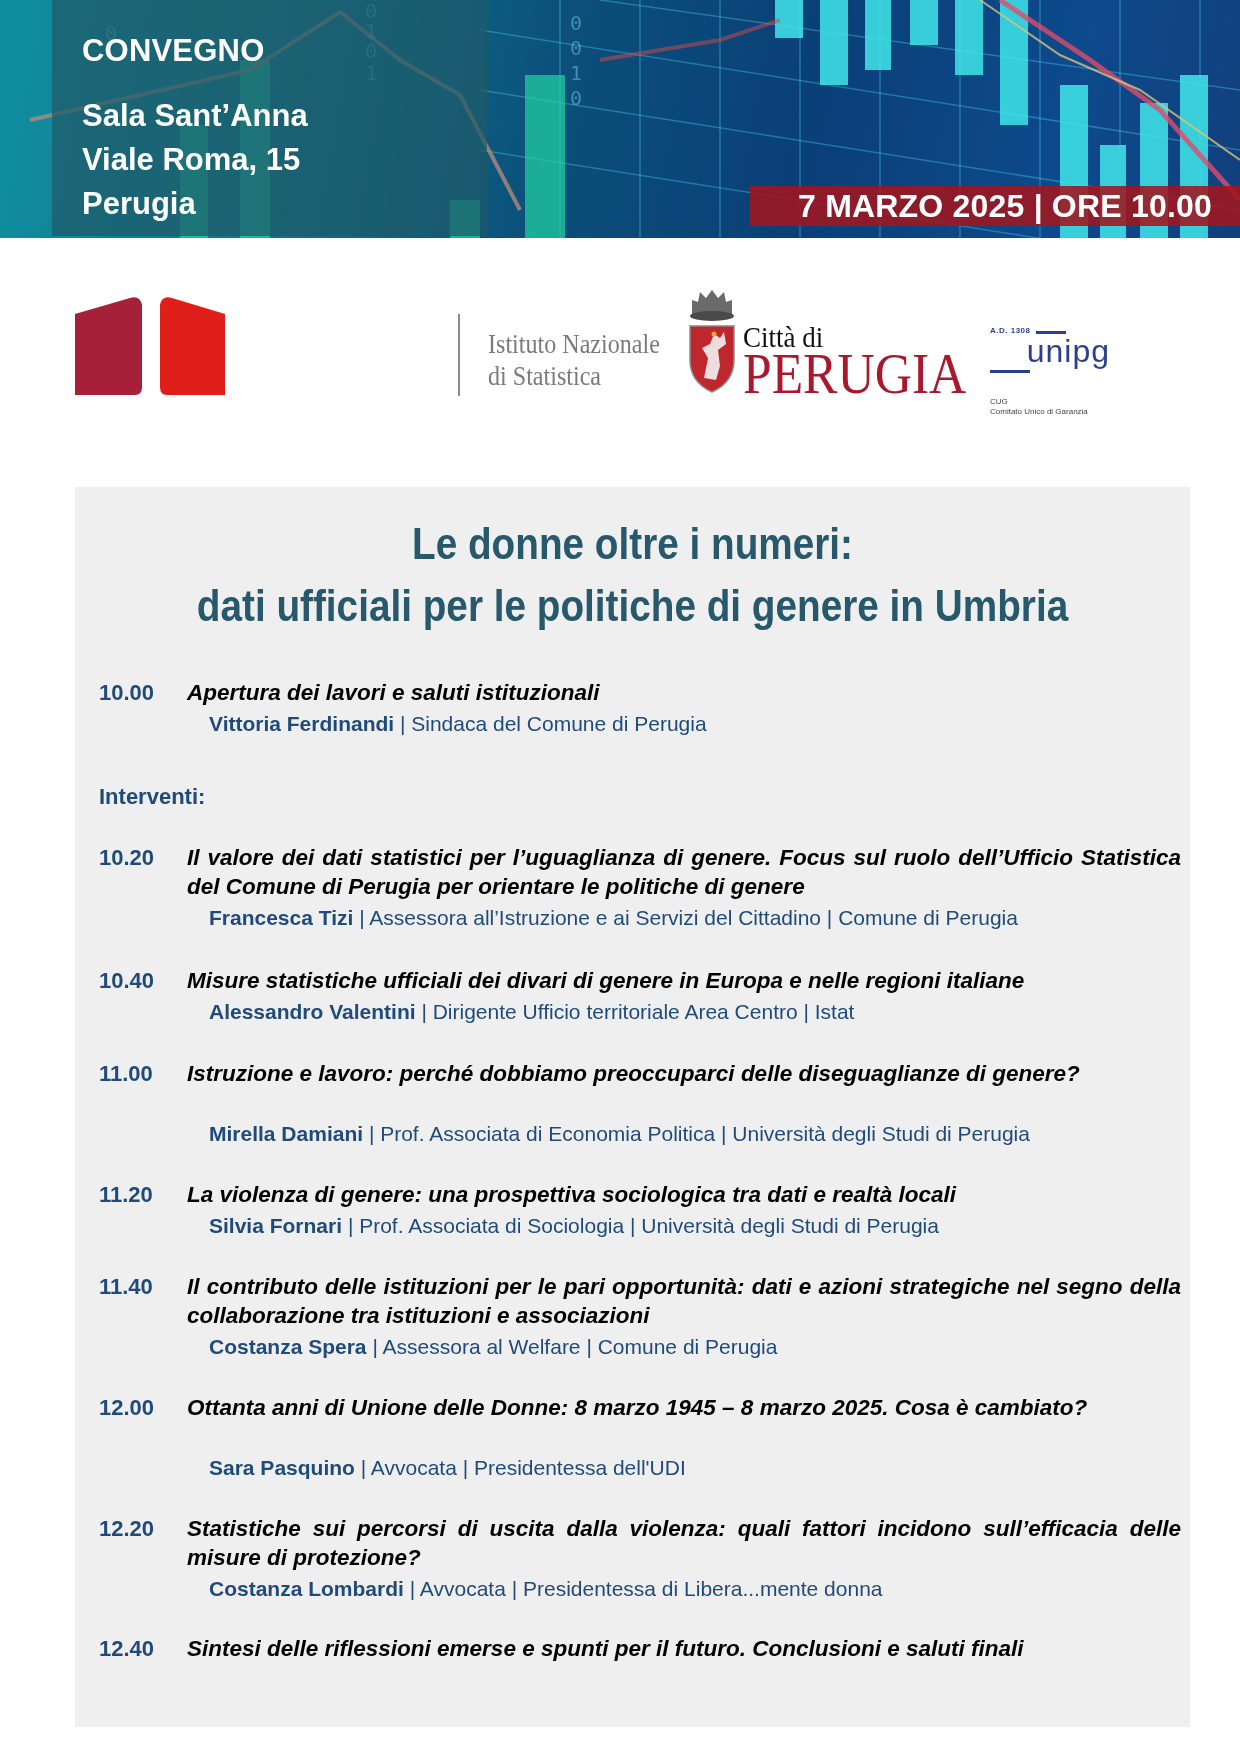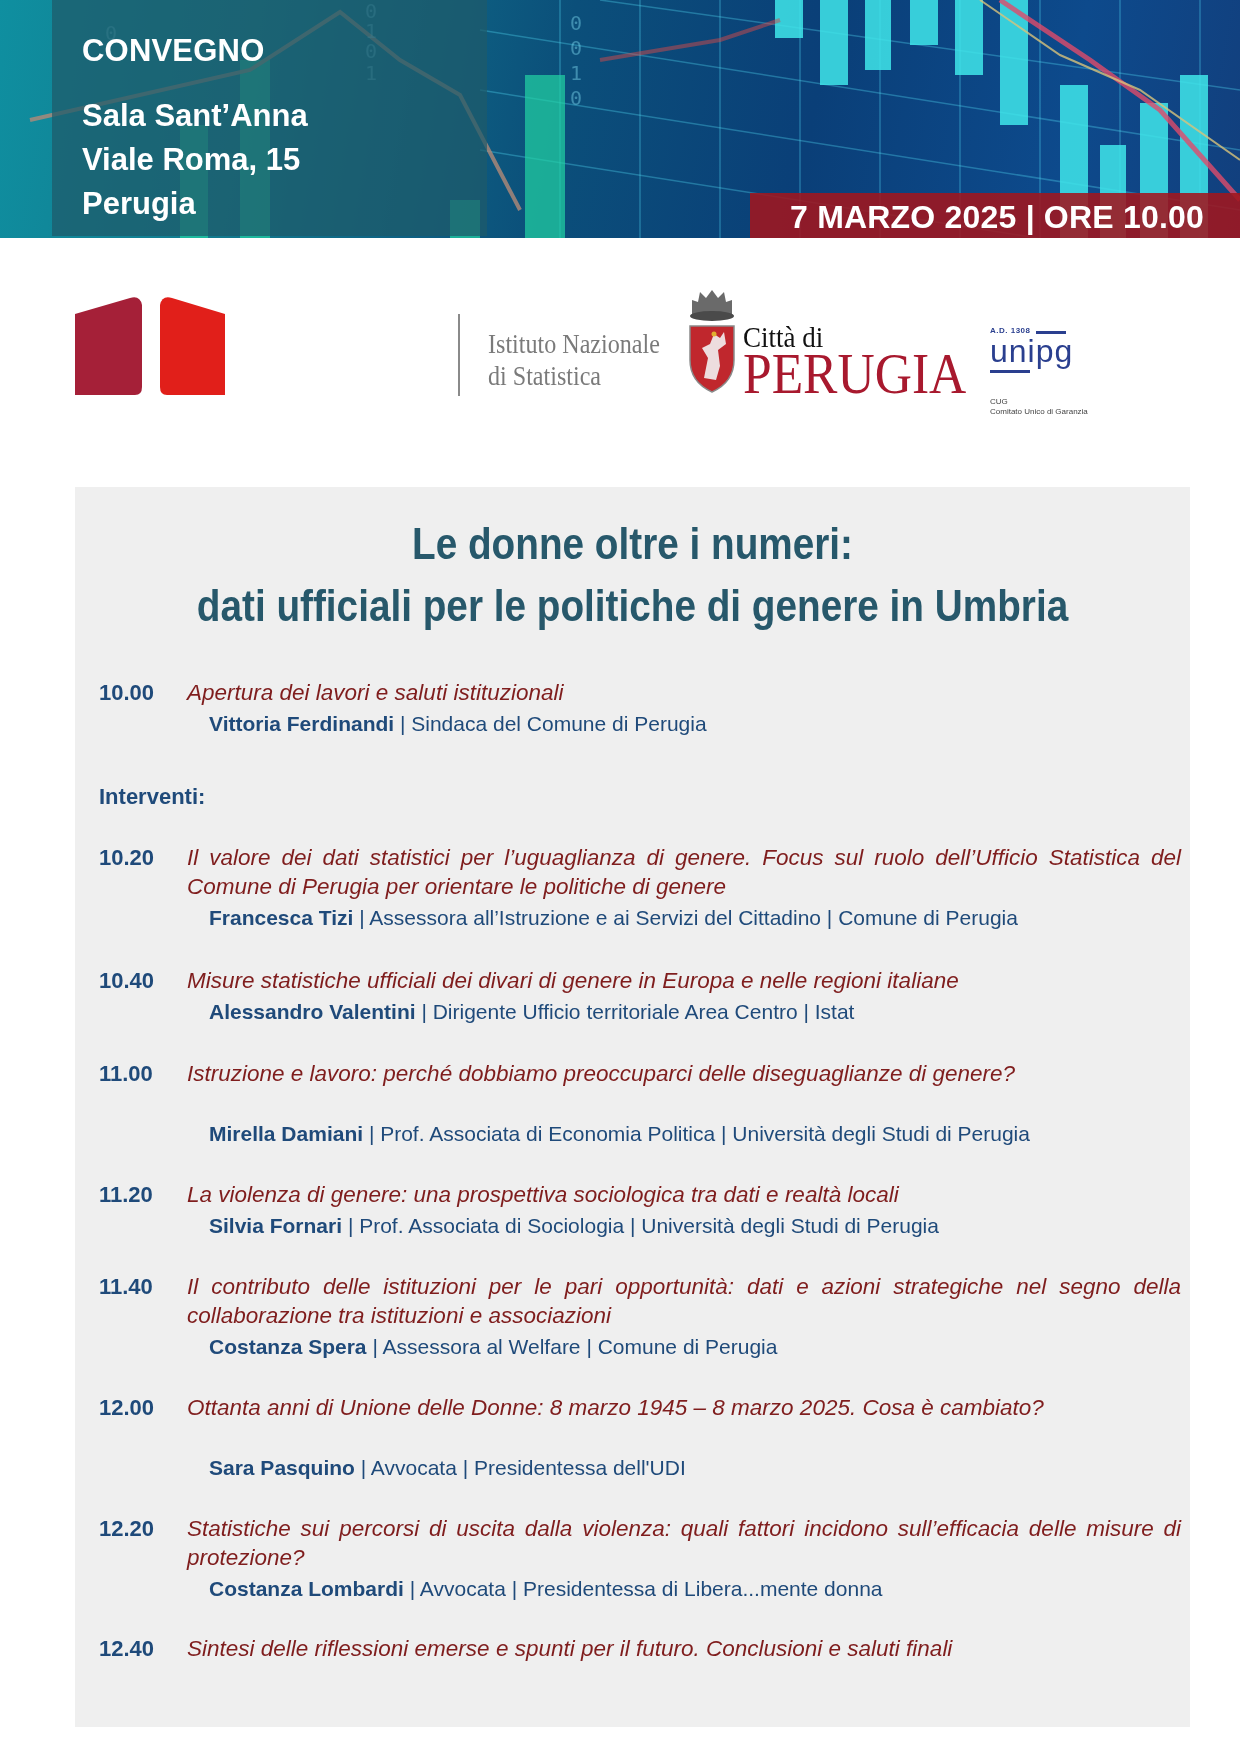--- a/index.html
+++ b/index.html
@@ -19,26 +19,25 @@
     }
     .venue-panel .conv {
       position: absolute; left: 30px; top: 33px;
       color: #ffffff; font-weight: bold; font-size: 31px; letter-spacing: 0.2px;
     }
     .venue-panel .addr {
       position: absolute; left: 30px; top: 94px;
       color: #ffffff; font-weight: bold; font-size: 31px; line-height: 44px;
     }
     .date-bar {
-      position: absolute; left: 750px; top: 186px; width: 490px; height: 49px;
+      position: absolute; left: 750px; top: 186px; width: 490px; height: 40px;
       background: rgba(160, 22, 30, 0.88);
       color: #ffffff; font-weight: bold; font-size: 32px;
-      display: flex; align-items: center; justify-content: flex-end; padding-right: 36px;
+      display: flex; align-items: center; justify-content: flex-end; padding-right: 28px;
       letter-spacing: 0.2px;
-      margin-top: 7px;
     }
 
     
     .logos { position: absolute; left: 0; top: 280px; width: 1240px; height: 130px; }
     .istat-mark { position: absolute; left: 75px; top: 17px; }
     .istat-word {
       position: absolute; left: 244px; top: 20px;
       font-family: "Liberation Serif", serif; font-size: 104px; color: #7a7a7a;
       line-height: 100px; letter-spacing: -2px;
     }
@@ -55,21 +54,21 @@
       transform: scaleX(0.9); transform-origin: left top;
     }
     .perugia-name {
       position: absolute; left: 743px; top: 64px;
       font-family: "Liberation Serif", serif; font-size: 56px; color: #a8192e; line-height: 60px;
       transform: scaleX(0.92); transform-origin: left top;
     }
     .unipg { position: absolute; left: 990px; top: 46px; width: 120px; }
     .unipg .ad { font-size: 8px; color: #2a3f8f; font-weight: bold; letter-spacing: 0.5px; }
     .unipg .ad-line { position: absolute; left: 46px; top: 5px; width: 30px; height: 3px; background: #2a3f8f; }
-    .unipg .word { font-size: 32px; color: #2a3f8f; line-height: 30px; letter-spacing: 1px; margin-top: 1px; }
+    .unipg .word { font-size: 32px; color: #2a3f8f; line-height: 30px; letter-spacing: 1px; margin-top: 1px; text-align: right; }
     .unipg .under { width: 40px; height: 3px; background: #2a3f8f; margin-top: 4px; }
     .unipg .cug { font-size: 8px; color: #444; margin-top: 24px; line-height: 10px; }
 
     
     .program {
       position: absolute; left: 75px; top: 487px; width: 1115px; height: 1240px;
       background: #efefef;
     }
     .title {
       position: absolute; left: 0; top: 26px; width: 1115px; text-align: center;
@@ -77,21 +76,21 @@
       transform: scaleX(0.88); transform-origin: center top;
     }
     .agenda { position: absolute; left: 24px; top: 0; width: 1085px; }
     .item { position: absolute; left: 0; width: 1085px; }
     .item .time {
       position: absolute; left: 0; top: 0;
       color: #1f4a7a; font-weight: bold; font-size: 22px; line-height: 29px;
     }
     .item .talk {
       position: absolute; left: 88px; top: 0; width: 994px;
-      color: #7f1d1d; font-weight: normal; font-style: italic; font-size: 22.5px; line-height: 29px;
+      color: #000000; font-weight: bold; font-style: italic; font-size: 22.5px; line-height: 29px;
       text-align: justify;
     }
     .item .speaker {
       position: absolute; left: 88px;
       color: #1f4a7a; font-size: 21px; line-height: 28px; white-space: nowrap;
     }
     .item .speaker b { font-weight: bold; margin-left: 22px; }
     .interventi {
       position: absolute; left: 24px; top: 297px;
       color: #1f4a7a; font-weight: bold; font-size: 22px;

